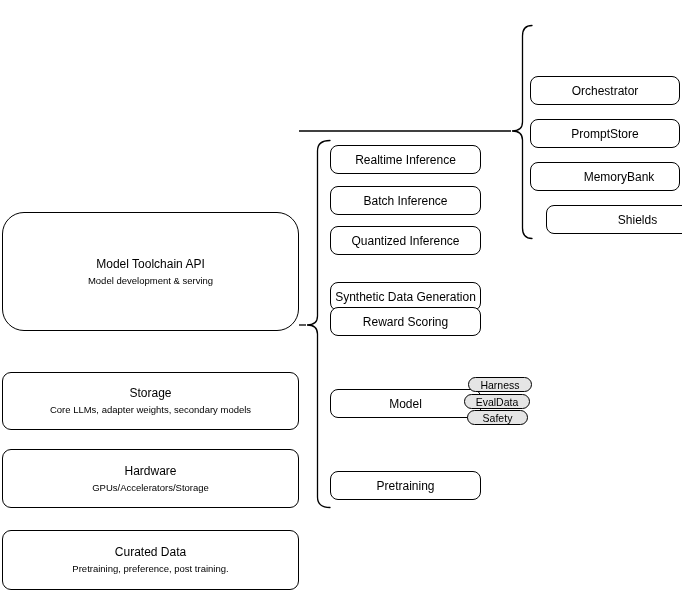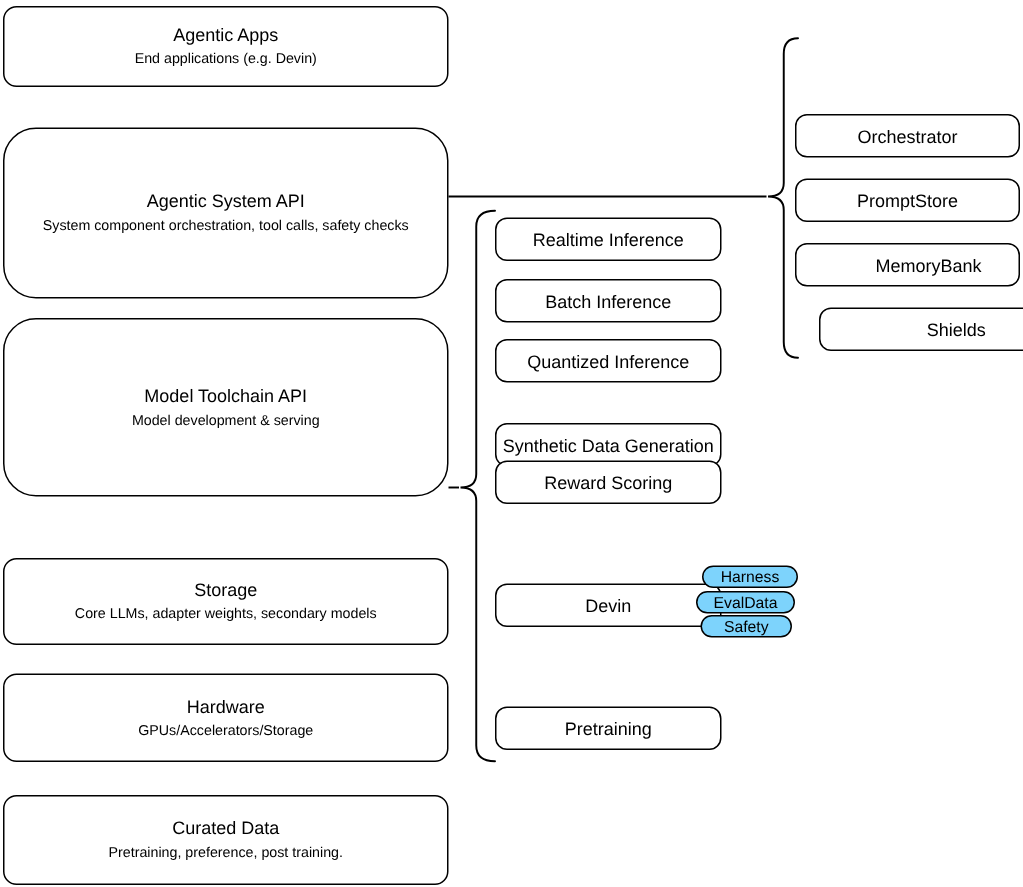--- a/index.html
+++ b/index.html
@@ -14,50 +14,42 @@
     text-align:center;z-index:2;
   }
   .node .title{font-size:12px;line-height:15px;}
   .node .subtitle{font-size:9.5px;line-height:12px;margin-top:3px;}
   .leaf{
     position:absolute;background:#ffffff;border:1.3px solid #000;box-sizing:border-box;
     border-radius:8px;display:flex;align-items:center;justify-content:center;
     font-size:12px;text-align:center;z-index:2;
   }
   .pill{
-    position:absolute;background:#7dd3fc;border:1.2px solid #000;box-sizing:border-box;
+    position:absolute;background:#e5e5e5;border:1.2px solid #000;box-sizing:border-box;
     border-radius:8px;display:flex;align-items:center;justify-content:center;
     font-size:10.5px;z-index:3;
   }
 </style>
 </head>
 <body>
 
 <div class="canvas">
 
   <svg class="wires" width="682" height="591" viewBox="0 0 682 591">
 
     <path d="M299 131 H511" fill="none" stroke="#000" stroke-width="1.3"></path>
 
     <path d="M299 325 H306" fill="none" stroke="#000" stroke-width="1.3"></path>
 
     <path d="M330 140.5 Q317.5 140.5 317.5 151 L317.5 316 Q317.5 325 307 325 Q317.5 325 317.5 334 L317.5 497 Q317.5 507.5 330 507.5" fill="none" stroke="#000" stroke-width="1.3" stroke-linecap="round"></path>
 
     <path d="M532 25.5 Q522.5 25.5 522.5 36 L522.5 122 Q522.5 131 512 131 Q522.5 131 522.5 140 L522.5 228 Q522.5 238.5 532 238.5" fill="none" stroke="#000" stroke-width="1.3" stroke-linecap="round"></path>
   </svg>
 
-  <div class="node" style="left:2px;top:4px;width:297px;height:54px;border-radius:9px;">
-    <div class="title">Agentic Apps</div>
-    <div class="subtitle">End applications (e.g. Devin)</div>
-  </div>
 
-  <div class="node" style="left:2px;top:85px;width:297px;height:114px;border-radius:22px;">
-    <div class="title">Agentic System API</div>
-    <div class="subtitle">System component orchestration, tool calls, safety checks</div>
-  </div>
 
   <div class="node" style="left:2px;top:212px;width:297px;height:119px;border-radius:22px;">
     <div class="title">Model Toolchain API</div>
     <div class="subtitle">Model development &amp; serving</div>
   </div>
 
   <div class="node" style="left:2px;top:372px;width:297px;height:58px;border-radius:9px;">
     <div class="title">Storage</div>
     <div class="subtitle">Core LLMs, adapter weights, secondary models</div>
   </div>
@@ -70,21 +62,21 @@
   <div class="node" style="left:2px;top:530px;width:297px;height:60px;border-radius:9px;">
     <div class="title">Curated Data</div>
     <div class="subtitle">Pretraining, preference, post training.</div>
   </div>
 
   <div class="leaf" style="left:330px;top:145px;width:151px;height:29px;">Realtime Inference</div>
   <div class="leaf" style="left:330px;top:186px;width:151px;height:29px;">Batch Inference</div>
   <div class="leaf" style="left:330px;top:226px;width:151px;height:29px;">Quantized Inference</div>
   <div class="leaf" style="left:330px;top:266px;width:151px;height:29px;margin-top:16px;">Synthetic Data Generation</div>
   <div class="leaf" style="left:330px;top:307px;width:151px;height:29px;">Reward Scoring</div>
-  <div class="leaf" style="left:330px;top:389px;width:151px;height:29px;">Devin</div>
+  <div class="leaf" style="left:330px;top:389px;width:151px;height:29px;">Model</div>
   <div class="leaf" style="left:330px;top:471px;width:151px;height:29px;">Pretraining</div>
 
   <div class="pill" style="left:468px;top:377px;width:64px;height:15px;">Harness</div>
   <div class="pill" style="left:464px;top:394px;width:66px;height:15px;">EvalData</div>
   <div class="pill" style="left:467px;top:410px;width:61px;height:15px;">Safety</div>
 
   <div class="leaf" style="left:530px;top:76px;width:150px;height:29px;">Orchestrator</div>
   <div class="leaf" style="left:530px;top:119px;width:150px;height:29px;">PromptStore</div>
   <div class="leaf" style="left:530px;top:162px;width:150px;height:29px;padding-left:28px;">MemoryBank</div>
   <div class="leaf" style="left:546px;top:205px;width:164px;height:29px;padding-left:19px;">Shields</div>

